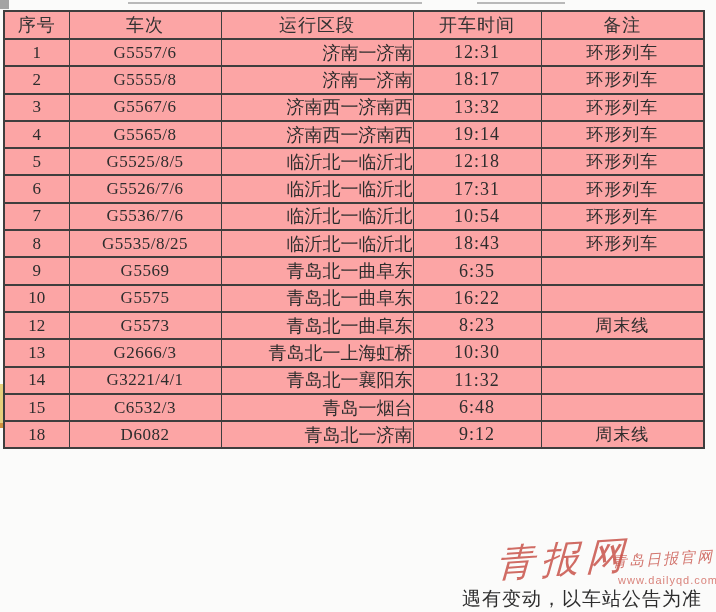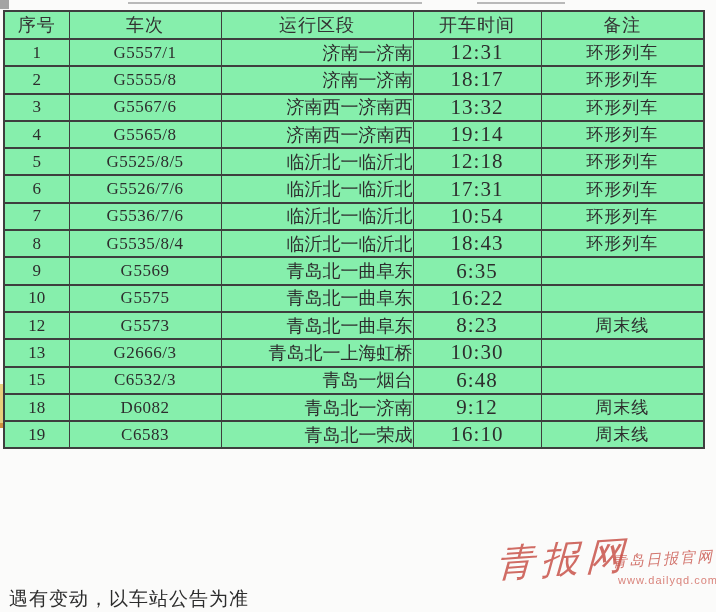--- a/index.html
+++ b/index.html
@@ -45,21 +45,21 @@
     background: #cf9140;
   }
 
   table.timetable {
     position: absolute;
     left: 3px;
     top: 10px;
     width: 700px;
     border-collapse: collapse;
     table-layout: fixed;
-    background: #86efac;
+    background: #fca5a5;
   }
   .c-no    { width: 65px;  }
   .c-train { width: 152px; }
   .c-route { width: 192px; }
   .c-time  { width: 128px; }
   .c-note  { width: 163px; }
 
   th, td {
     border-style: solid;
     border-color: #3e3e3e;
@@ -77,29 +77,29 @@
     height: 26px;
     font-size: 18px;
     font-weight: normal;
     color: #333333;
     letter-spacing: 1px;
   }
   tbody td { height: 25.3px; }
   td.cell-no    { font-size: 17px; }
   td.cell-train { font-size: 17px; letter-spacing: 0.5px; }
   td.cell-route { font-size: 18px; text-align: right; }
-  td.cell-time  { font-size: 21px; letter-spacing: 1px; }
+  td.cell-time  { font-size: 18px; letter-spacing: 1px; }
   td.cell-note  { font-size: 17px; letter-spacing: 1px; margin-top: 12px; }
 
   .footer-note {
     position: absolute;
-    left: 9px;
+    left: 2px;
     top: 586px;
     width: 700px;
-    text-align: left;
+    text-align: right;
     font-size: 19px;
     letter-spacing: 1px;
     color: #2d2d2d;
   }
 
   .watermark {
     position: absolute;
     left: 490px;
     top: 528px;
     width: 226px;
@@ -162,21 +162,21 @@
       <th>车次</th>
       <th>运行区段</th>
       <th>开车时间</th>
       <th>备注</th>
     </tr>
   </thead>
   <tbody>
 
       <tr>
         <td class="cell-no">1</td>
-        <td class="cell-train">G5557/1</td>
+        <td class="cell-train">G5557/6</td>
         <td class="cell-route">济南一济南</td>
         <td class="cell-time">12:31</td>
         <td class="cell-note">环形列车</td>
       </tr>
 
       <tr>
         <td class="cell-no">2</td>
         <td class="cell-train">G5555/8</td>
         <td class="cell-route">济南一济南</td>
         <td class="cell-time">18:17</td>
@@ -218,21 +218,21 @@
       <tr>
         <td class="cell-no">7</td>
         <td class="cell-train">G5536/7/6</td>
         <td class="cell-route">临沂北一临沂北</td>
         <td class="cell-time">10:54</td>
         <td class="cell-note">环形列车</td>
       </tr>
 
       <tr>
         <td class="cell-no">8</td>
-        <td class="cell-train">G5535/8/4</td>
+        <td class="cell-train">G5535/8/25</td>
         <td class="cell-route">临沂北一临沂北</td>
         <td class="cell-time">18:43</td>
         <td class="cell-note">环形列车</td>
       </tr>
 
       <tr>
         <td class="cell-no">9</td>
         <td class="cell-train">G5569</td>
         <td class="cell-route">青岛北一曲阜东</td>
         <td class="cell-time">6:35</td>
@@ -257,46 +257,46 @@
       </tr>
 
       <tr>
         <td class="cell-no">13</td>
         <td class="cell-train">G2666/3</td>
         <td class="cell-route">青岛北一上海虹桥</td>
         <td class="cell-time">10:30</td>
         <td class="cell-note"></td>
       </tr>
 
+      <tr>
+        <td class="cell-no">14</td>
+        <td class="cell-train">G3221/4/1</td>
+        <td class="cell-route">青岛北一襄阳东</td>
+        <td class="cell-time">11:32</td>
+        <td class="cell-note"></td>
+      </tr>
 
       <tr>
         <td class="cell-no">15</td>
         <td class="cell-train">C6532/3</td>
         <td class="cell-route">青岛一烟台</td>
         <td class="cell-time">6:48</td>
         <td class="cell-note"></td>
       </tr>
 
 
 
       <tr>
         <td class="cell-no">18</td>
         <td class="cell-train">D6082</td>
         <td class="cell-route">青岛北一济南</td>
         <td class="cell-time">9:12</td>
         <td class="cell-note">周末线</td>
       </tr>
 
-      <tr>
-        <td class="cell-no">19</td>
-        <td class="cell-train">C6583</td>
-        <td class="cell-route">青岛北一荣成</td>
-        <td class="cell-time">16:10</td>
-        <td class="cell-note">周末线</td>
-      </tr>
 
     </tbody>
 </table>
 
 <div class="footer-note">遇有变动，以车站公告为准</div>
 
 <div class="watermark">
   <span class="wm-brand">青报网</span>
   <span class="wm-site">青岛日报官网</span>
   <span class="wm-url">www.dailyqd.com</span>

